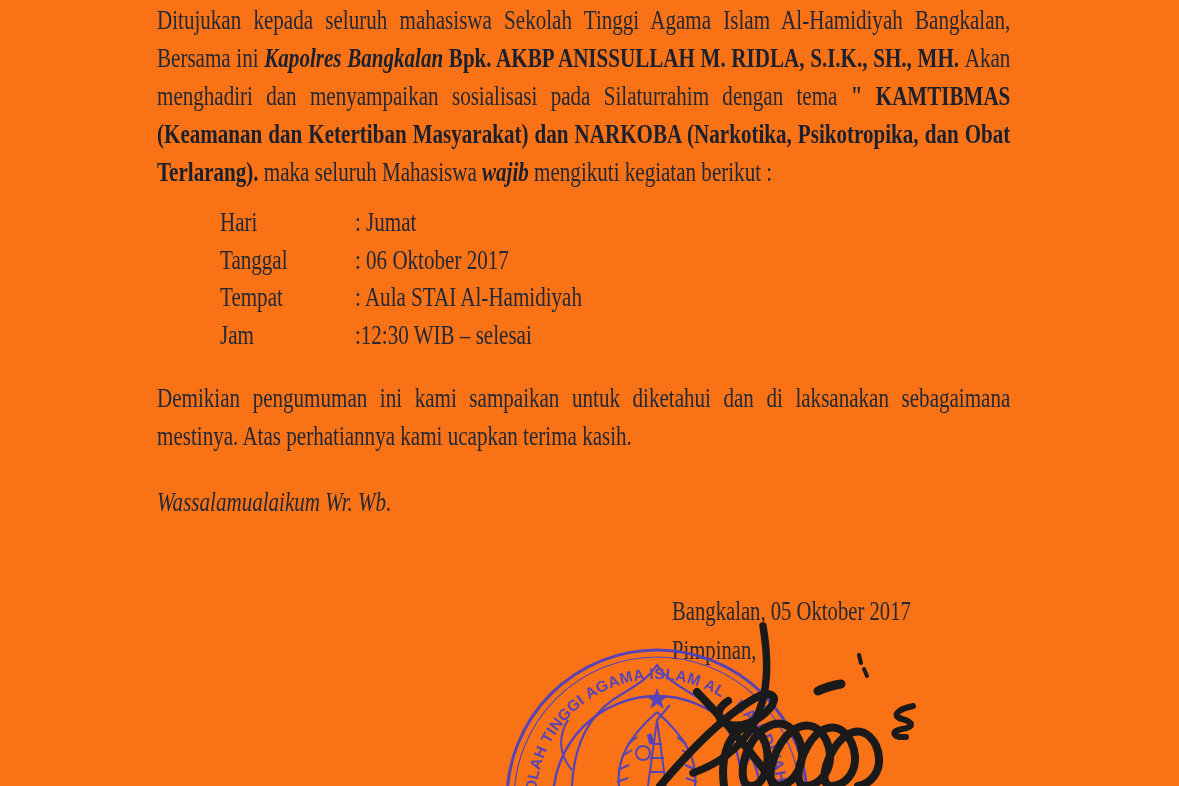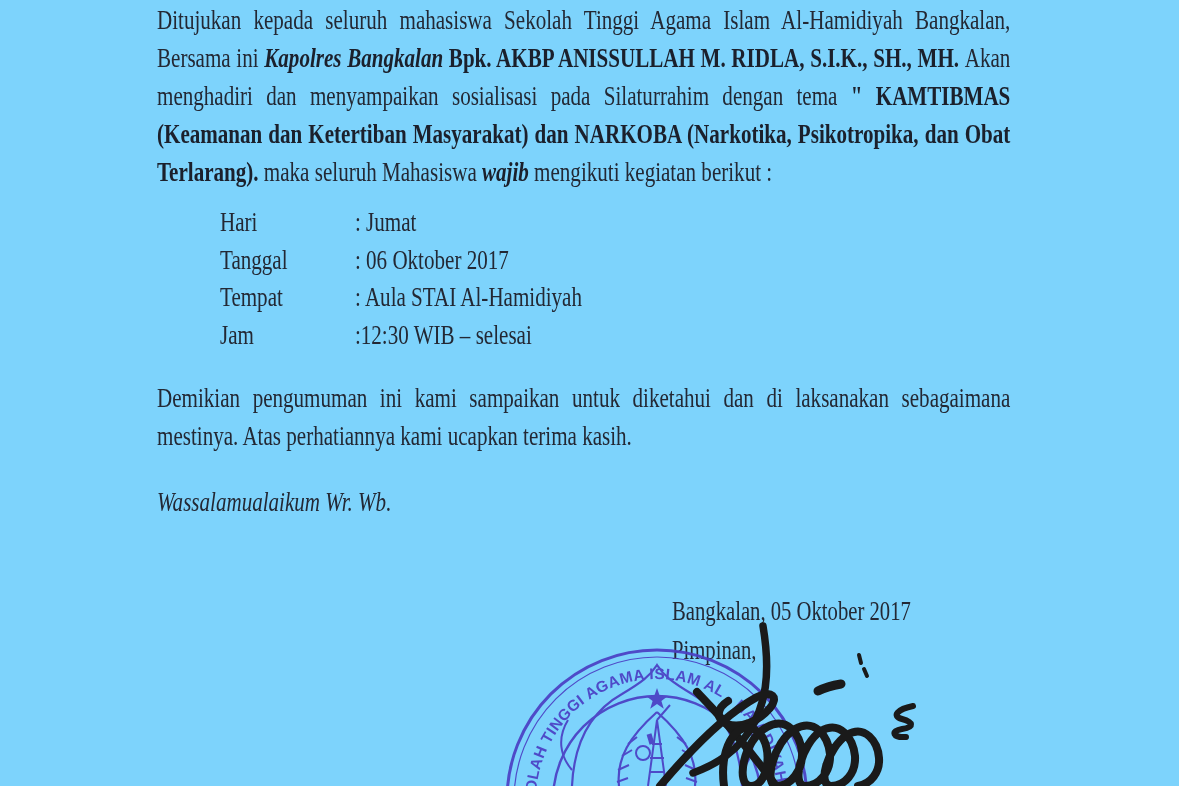--- a/index.html
+++ b/index.html
@@ -1,19 +1,19 @@
 <!DOCTYPE html>
 <html><head>
 <meta charset="utf-8">
 <style>
   html,body{margin:0;padding:0;background:#e8e8e8;}
   .page{
     position:relative;
     width:1179px;height:786px;
-    background:#7dd3fc;
+    background:#f97316;
     overflow:hidden;
     font-family:"Liberation Serif","DejaVu Serif",serif;
     color:#232834;
   }
   .block{position:absolute;}
   
   .condense{transform:scaleX(0.78);transform-origin:left top;}
 
   .para{
     left:157px;top:1px;width:1094px;

